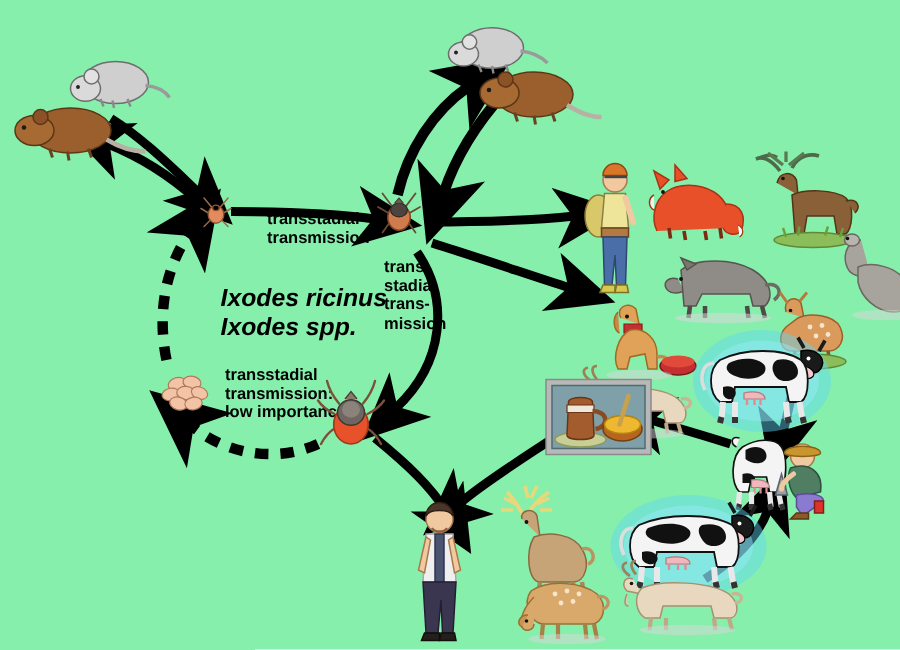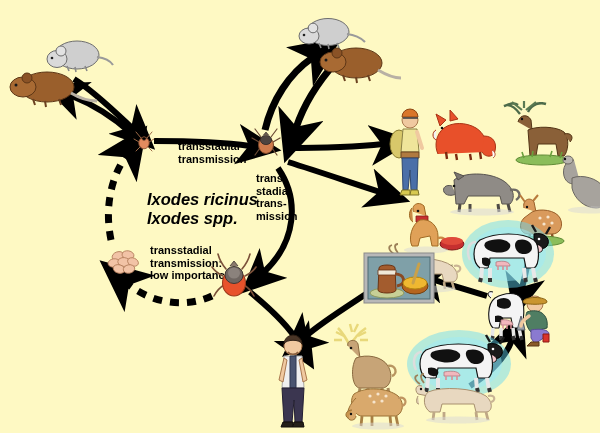--- a/index.html
+++ b/index.html
@@ -1,20 +1,20 @@
 <!DOCTYPE html>
 <html><head>
 <meta charset="utf-8">
 <style>
   html,body{margin:0;padding:0;background:#ffffff;}
   body{font-family:"Liberation Sans",sans-serif;}
   #diagram{
     position:relative;
     width:600px;height:433px;
-    background:#fef9c3;
+    background:#86efac;
     overflow:hidden;
   }
   .lbl{position:absolute;font-size:11px;line-height:12.5px;color:#000;font-weight:bold;white-space:pre;}
   .sci{position:absolute;font-size:16.5px;line-height:19px;font-style:italic;font-weight:bold;color:#000;white-space:pre;}
   .art{position:absolute;}
   svg{display:block;overflow:visible;}
   #arrows{position:absolute;left:0;top:0;width:600px;height:433px;}
 </style>
 </head>
 <body>

